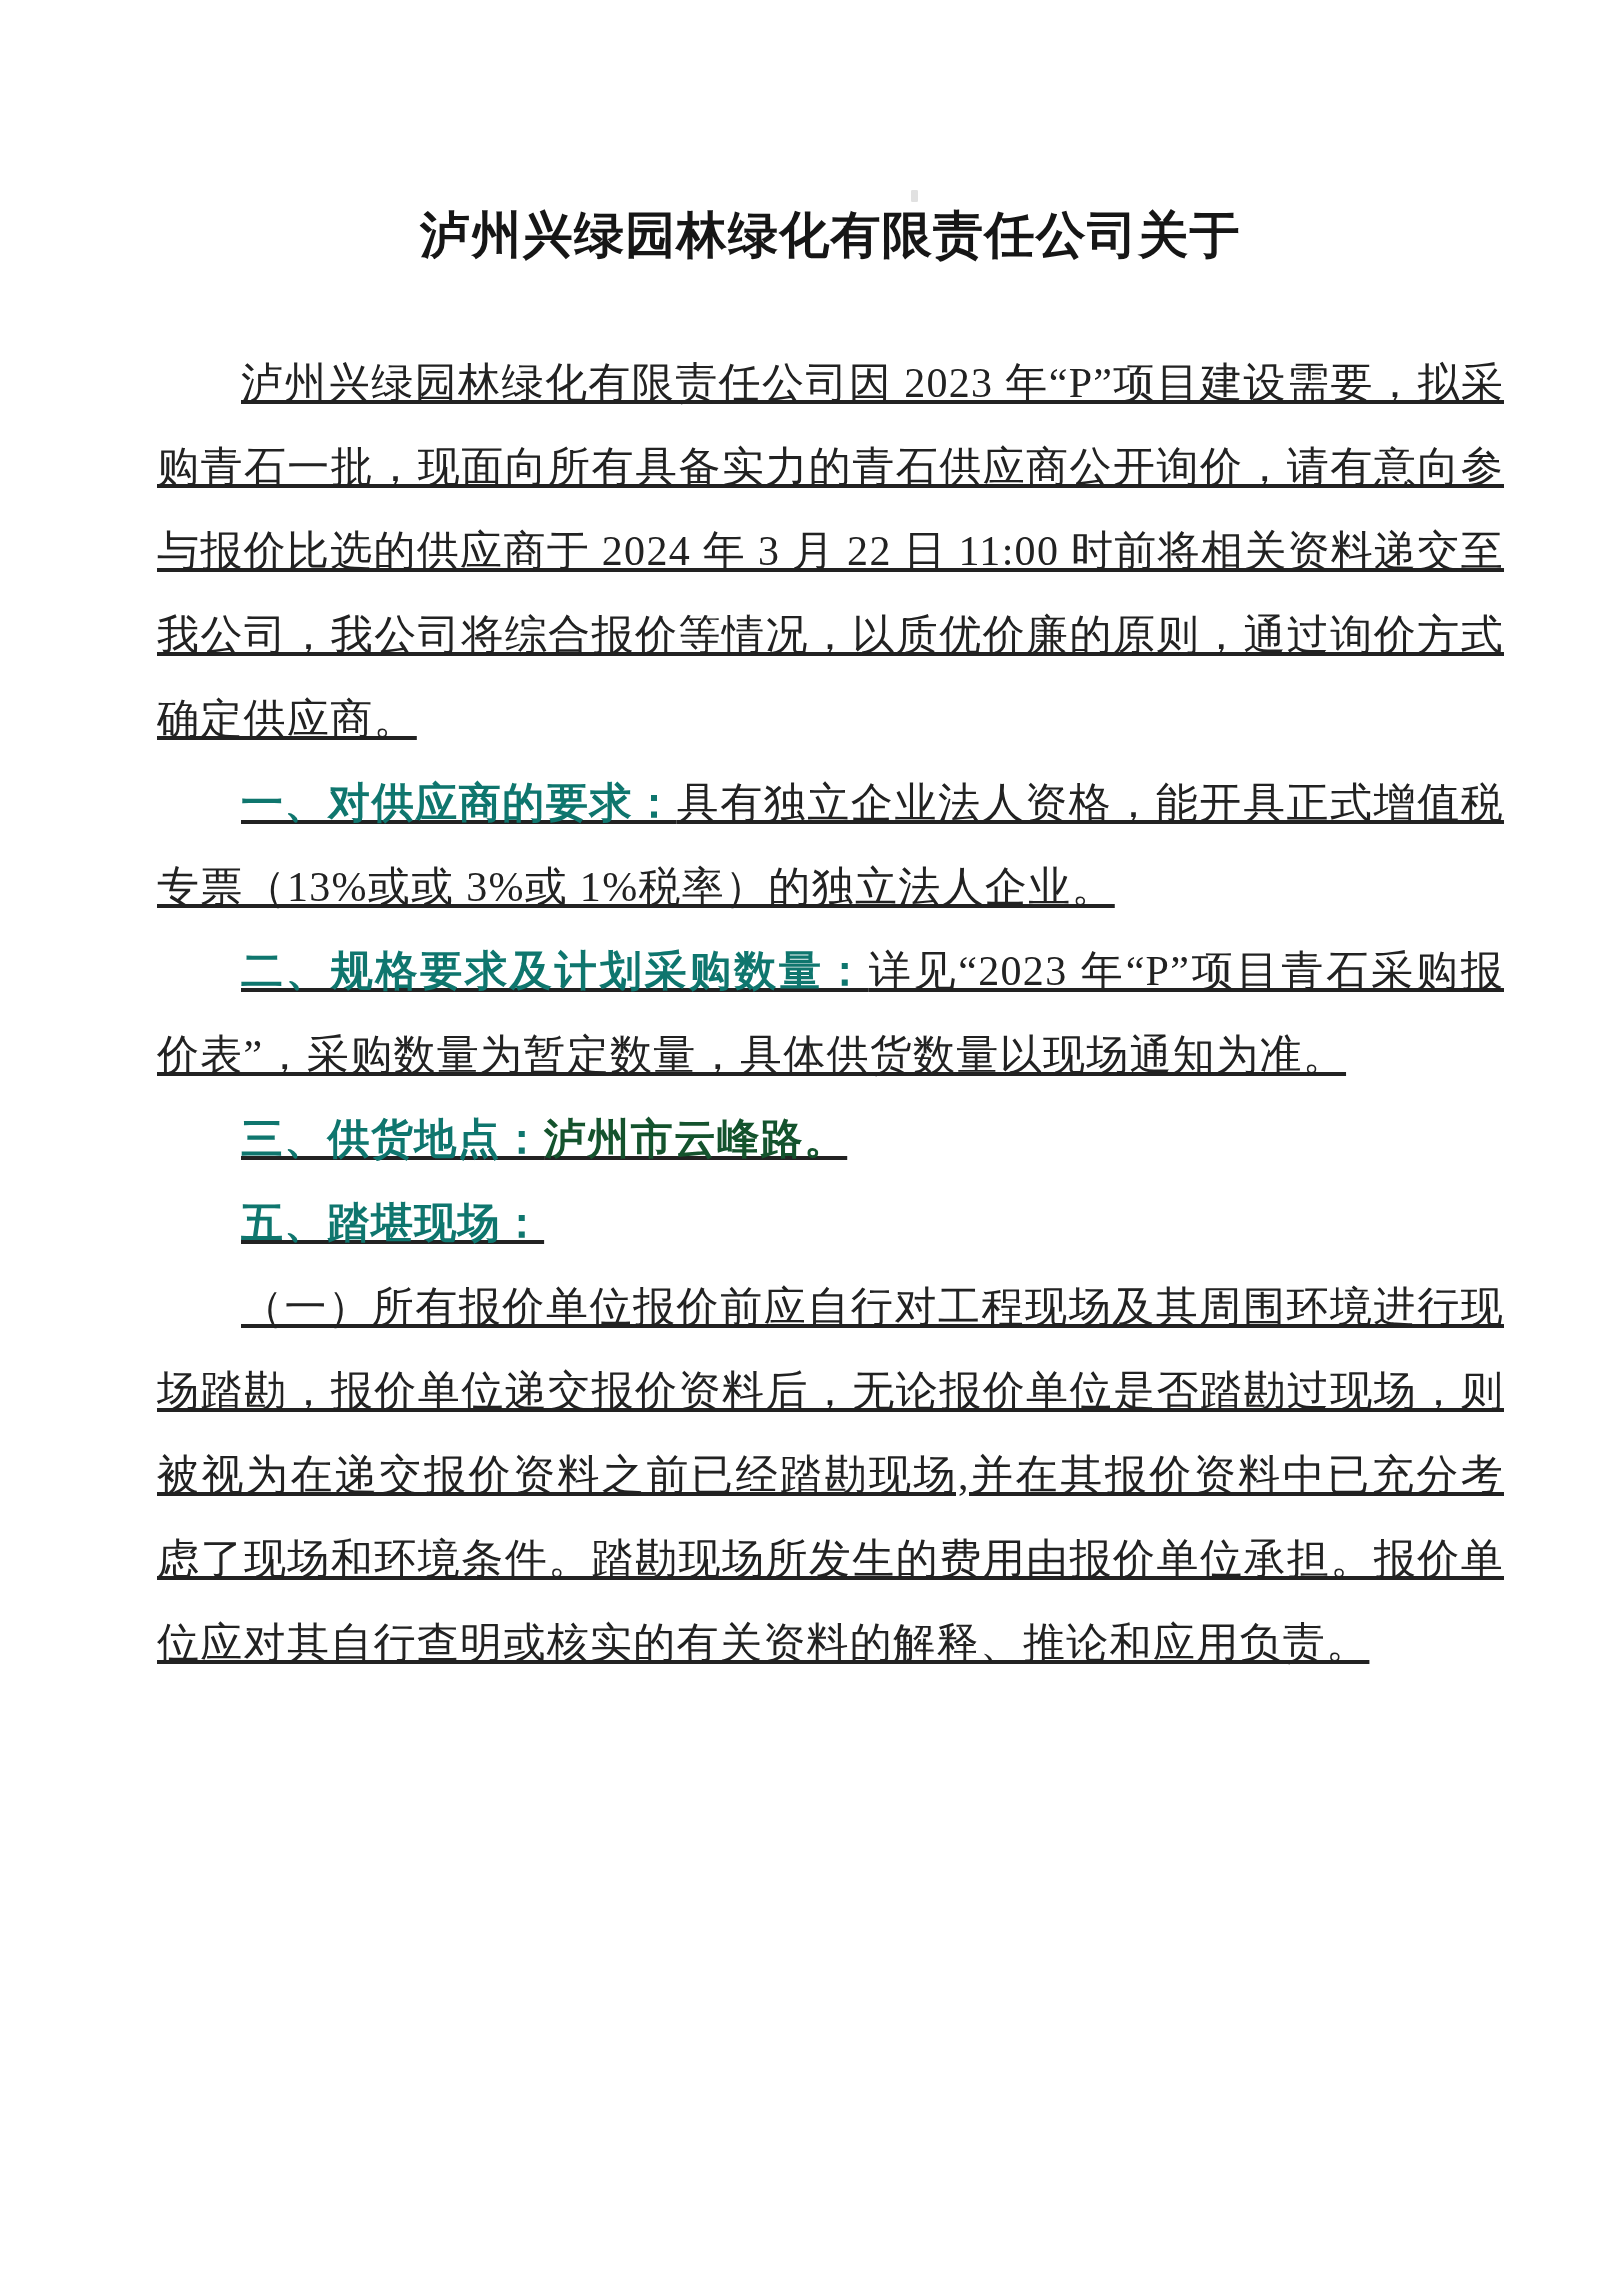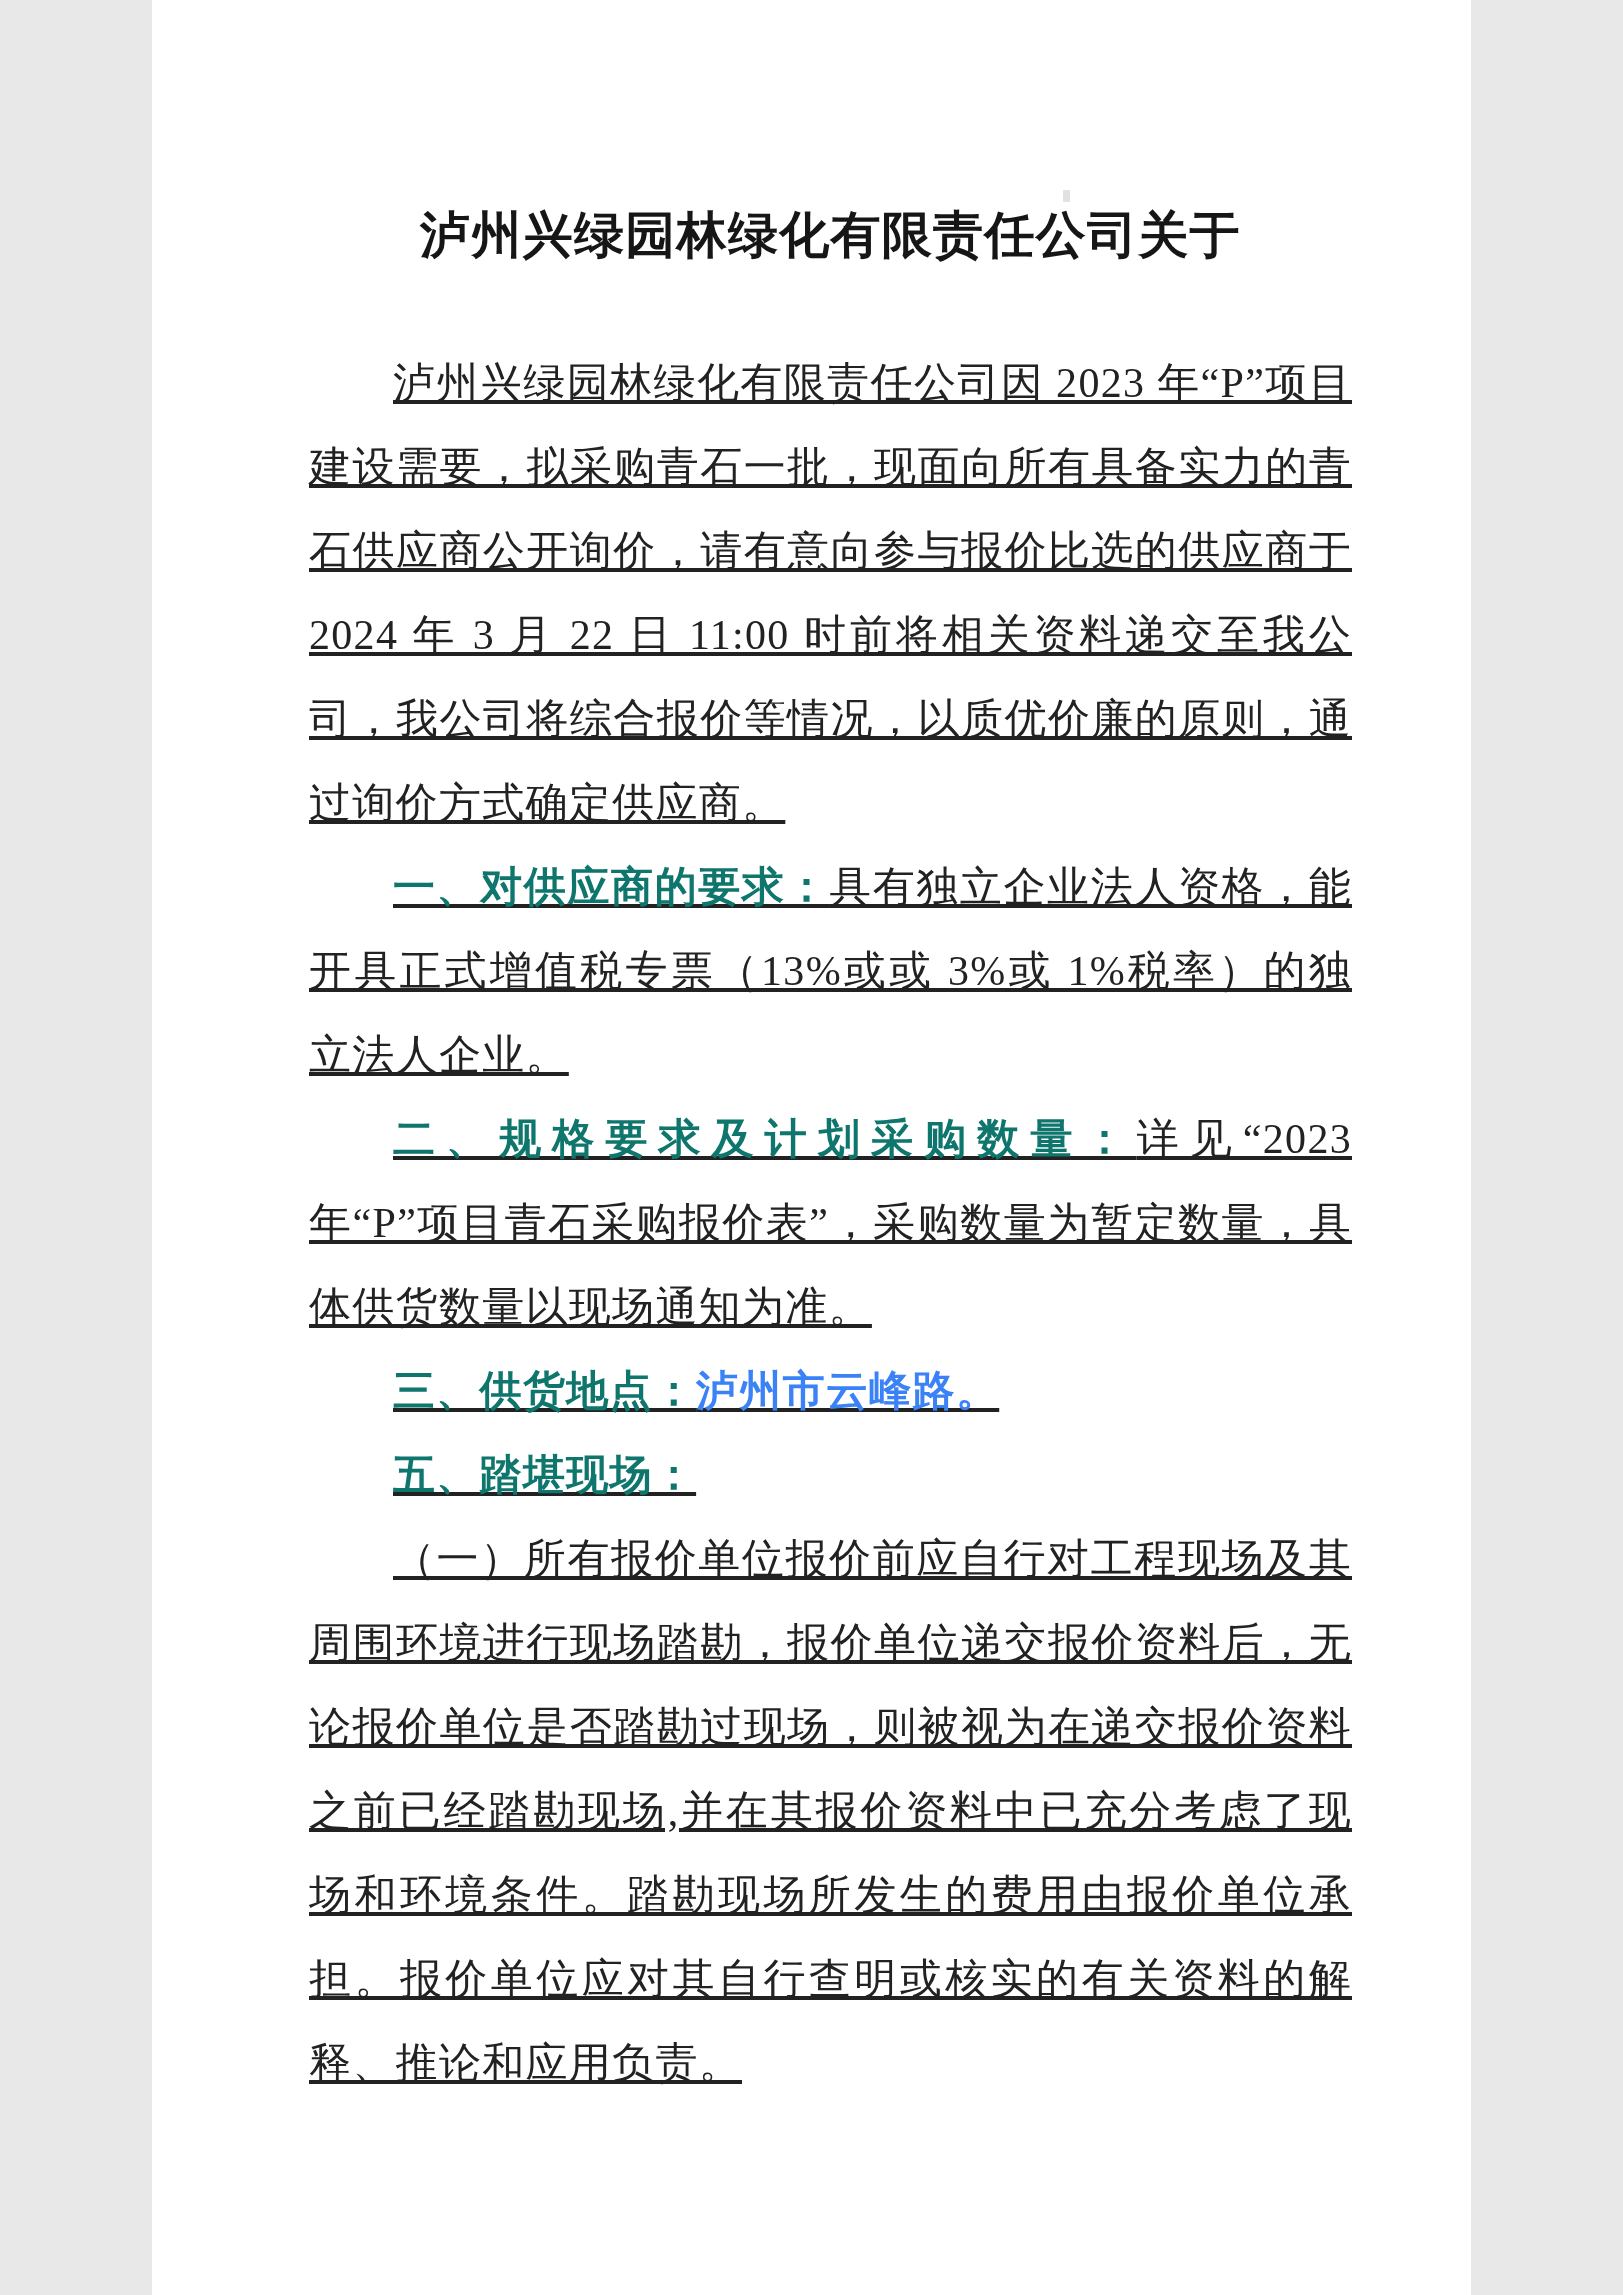--- a/index.html
+++ b/index.html
@@ -2,21 +2,21 @@
 <html style="font-size:10.5px"><head>
 <meta charset="utf-8">
 <style>
   html, body {
     margin: 0;
     padding: 0;
     background: #e8e8e8;
   }
   .page {
     position: relative;
-    width: 1319px;
+    width: 1623px;
     height: 2295px;
     margin: 0 auto;
     background: #ffffff;
     box-sizing: border-box;
     padding: 195px 119px 0 157px;
     font-family: "Liberation Serif", "DejaVu Serif", serif;
     color: #1d1d1d;
     overflow: hidden;
   }
   .doc-title {
@@ -44,21 +44,21 @@
     text-decoration: underline;
   }
   .head {
     font-family: "Liberation Sans", "DejaVu Sans", sans-serif;
     font-weight: 700;
     color: #0f766e;
   }
   .bold-body {
     font-family: "Liberation Sans", "DejaVu Sans", sans-serif;
     font-weight: 700;
-    color: #3b82f6;
+    color: #14532d;
   }
   .artifact {
     position: absolute;
     top: 190px;
     left: 911px;
     width: 6.5px;
     height: 11.8px;
     background: #c9c9c9;
     opacity: 0.55;
     border-radius: 1.3px;

